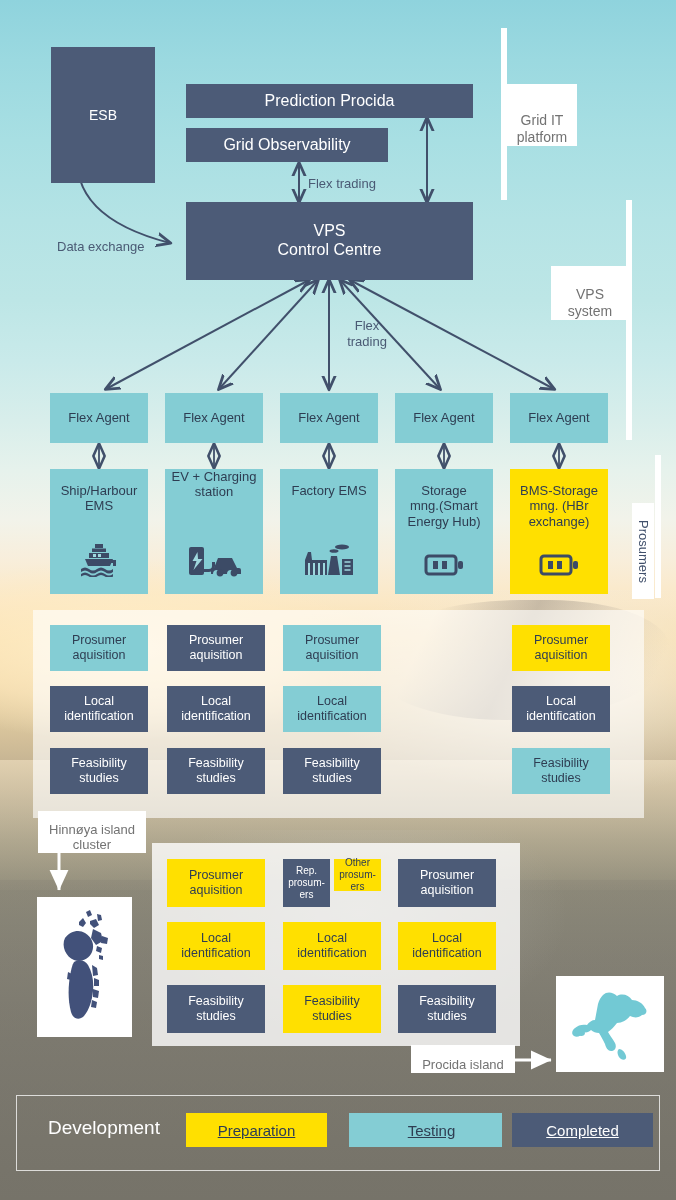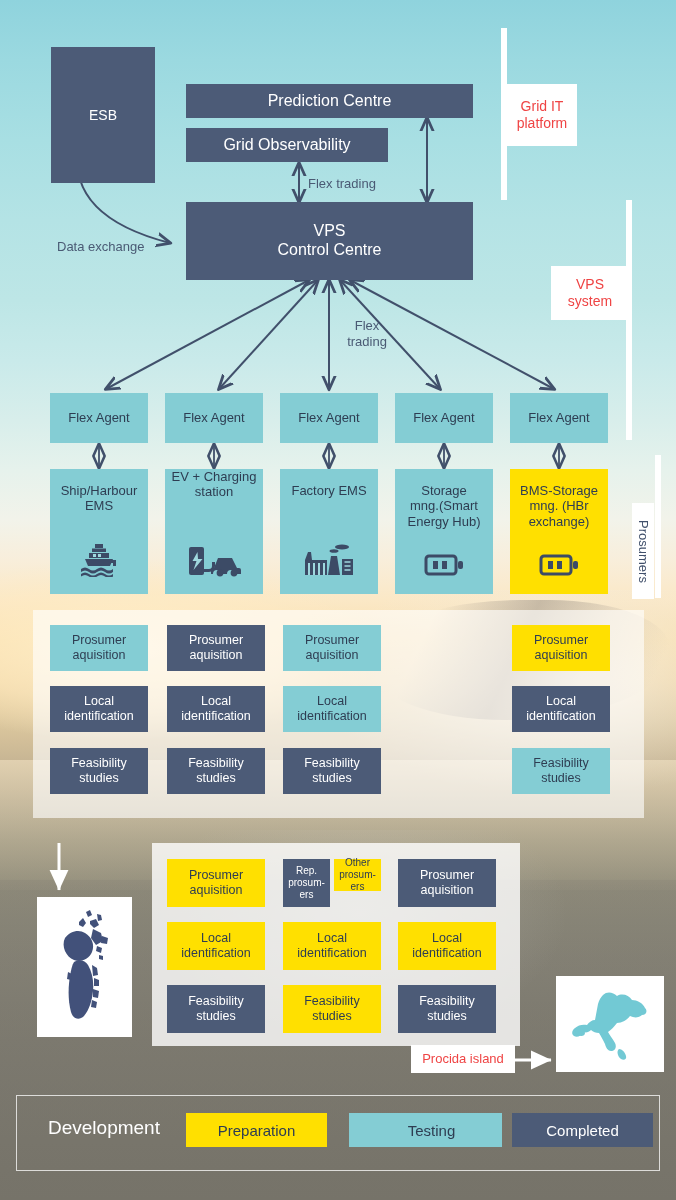--- a/index.html
+++ b/index.html
@@ -56,41 +56,41 @@
       background:radial-gradient(ellipse at 50% 40%, rgba(200,198,190,.35) 0%, rgba(180,178,170,0) 70%);}
 
   
   .box{position:absolute;display:flex;align-items:center;justify-content:center;
        text-align:center;box-sizing:border-box;line-height:1.18;}
   .navy{background:#4c5b77;color:#ffffff;}
   .teal{background:#84cdd4;color:#2e3d52;}
   .yellow{background:#ffe000;color:#2e3d52;}
 
   
-  .plate{position:absolute;background:#ffffff;color:#ef4444;
-         display:flex;align-items:center;justify-content:center;text-align:center;
+  .plate{position:absolute;background:#ffffff;color:#737373;
+         display:flex;align-items:flex-end;justify-content:center;text-align:center;
          box-sizing:border-box;line-height:1.2;}
   .wbar{position:absolute;background:#ffffff;}
 
   
   .panel{position:absolute;box-sizing:border-box;}
   .panel-light{background:rgba(255,255,255,.62);}
   .panel-grey{background:rgba(255,255,255,.80);}
 
   svg.lay{position:absolute;left:0;top:0;width:676px;height:1200px;pointer-events:none;overflow:visible;}
 
   .arrlbl{position:absolute;color:#4a5a74;text-align:center;line-height:1.2;}
 
   .vertlabel{position:absolute;background:#ffffff;color:#41506b;
              display:flex;align-items:center;justify-content:center;}
   .vertlabel span{transform:rotate(90deg);white-space:nowrap;}
 
   .legend{position:absolute;box-sizing:border-box;border:1px solid rgba(255,255,255,.75);}
   .legend-label{position:absolute;color:#ffffff;}
-  .legend-chip{position:absolute;display:flex;align-items:center;justify-content:center;text-align:center;}
+  .legend-chip{position:absolute;display:flex;align-items:center;justify-content:center;text-align:center;text-decoration:underline;}
 
   .maptile{position:absolute;background:#ffffff;display:flex;align-items:center;justify-content:center;}
   .icon{display:block;}
 </style>
 </head>
 <body>
 
 <div id="stage">
 
   <div class="haze h1"></div>
@@ -146,21 +146,21 @@
   <div class="plate" style="left:507px;top:84px;width:70px;height:62px;font-size:14px;">
     <div>
       <div>Grid IT</div>
       <div>platform</div>
     </div>
   </div>
 
   <div class="box navy" style="left:51px;top:47px;width:104px;height:136px;font-size:14px;">ESB</div>
 
 
-  <div class="box navy" style="left:186px;top:84px;width:287px;height:34px;font-size:16px;">Prediction Centre</div>
+  <div class="box navy" style="left:186px;top:84px;width:287px;height:34px;font-size:16px;">Prediction Procida</div>
 
   <div class="box navy" style="left:186px;top:128px;width:202px;height:34px;font-size:16px;">Grid Observability</div>
 
   <div class="arrlbl" style="left:308px;top:176px;width:100px;font-size:13px;text-align:left;">Flex trading</div>
 
   <div class="arrlbl" style="left:57px;top:239px;width:130px;font-size:13px;text-align:left;">Data exchange</div>
 
   <div class="box navy" style="left:186px;top:202px;width:287px;height:78px;font-size:16px;">
     <div>
       <div>VPS</div>
@@ -369,20 +369,26 @@
         </div>
       </div>
       <div class="box teal" style="left: 512px; top: 748px; width: 98px; height: 46px; font-size: 12.5px;">
         <div>
           <div>Feasibility</div>
           <div>studies</div>
         </div>
       </div>
     </div>
 
+  <div class="plate" style="left:38px;top:811px;width:108px;height:42px;font-size:13px;">
+    <div>
+      <div>Hinnøya island</div>
+      <div>cluster</div>
+    </div>
+  </div>
 
   <div class="maptile" style="left:37px;top:897px;width:95px;height:140px;">
     <svg class="icon" width="66" height="118" viewBox="0 0 66 118">
       <g fill="#42517a">
         <path d="M27,14 l4,-4 3,5 -3,4 -4,-2 z"></path>
         <path d="M34,4 l4,-2 2,5 -4,2 -2,-5 z"></path>
         <path d="M38,13 l6,-2 3,6 -5,3 -4,-4 z"></path>
         <path d="M45,6 l4,1 1,5 -4,1 -1,-7 z"></path>
         <path d="M13,30 C18,23 27,21 33,25 C40,29 43,37 40,44 C37,51 29,55 22,52 C14,49 9,38 13,30 Z"></path>
         <path d="M41,21 l8,4 2,8 -7,4 -5,-7 2,-9 z"></path>

